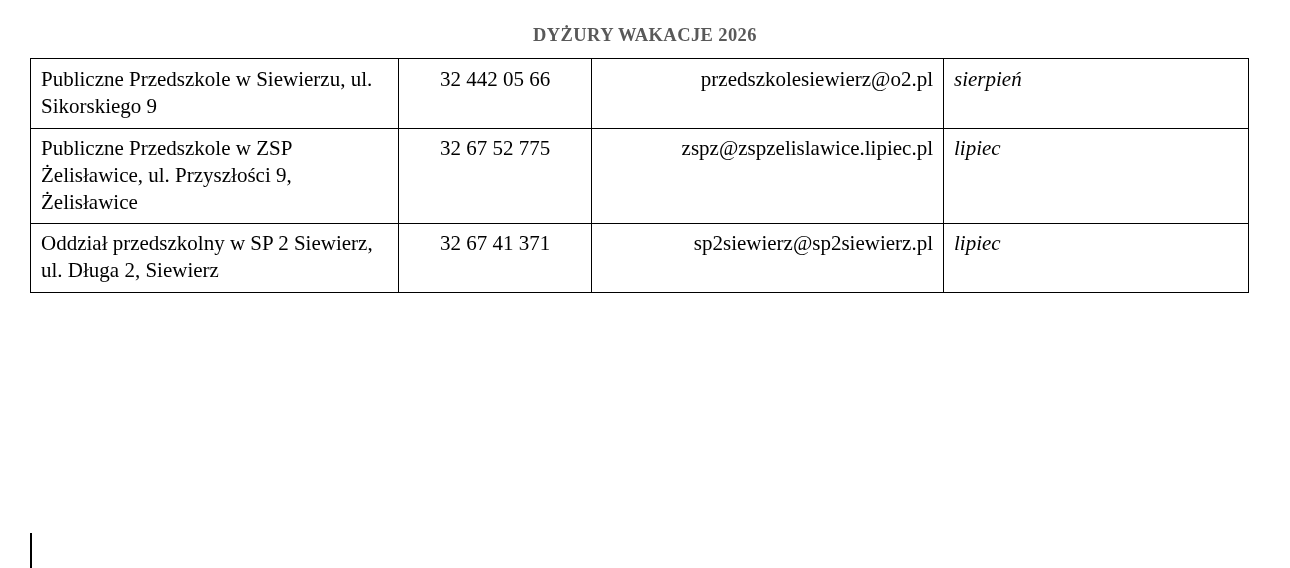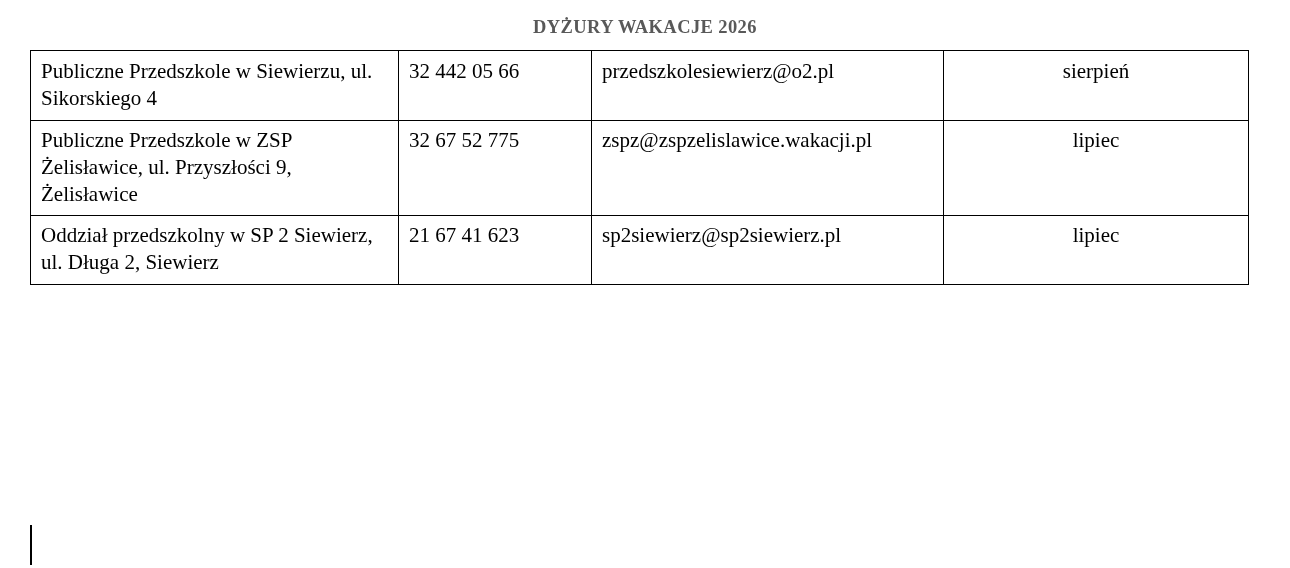--- a/index.html
+++ b/index.html
@@ -12,20 +12,21 @@
     height: 568px;
     font-family: "Liberation Serif", serif;
     color: #000000;
     overflow: hidden;
   }
   .page {
     position: relative;
     width: 1290px;
     height: 504px;
     box-sizing: border-box;
+    margin-top: 8px;
   }
   .doc-title {
     text-align: center;
     font-family: "Liberation Serif", serif;
     font-weight: bold;
     font-size: 18.5px;
     letter-spacing: 0.4px;
     color: #595959;
     padding-top: 18px;
     padding-bottom: 0;
@@ -52,27 +53,28 @@
   }
   col.c-name { width: 368px; }
   col.c-phone { width: 193px; }
   col.c-email { width: 352px; }
   col.c-month { width: 305px; }
 
   td.cell-name {
     text-align: left;
   }
   td.cell-phone {
+    text-align: center;
     white-space: nowrap;
   }
   td.cell-email {
-    text-align: left;
+    text-align: right;
   }
   td.cell-month {
-    text-align: center;
+    font-style: italic;
   }
   
   tr.row-0 td { padding-top: 7px; }
 
   
   .stub {
     position: absolute;
     left: 30px;
     top: 525px;
     width: 2px;
@@ -90,34 +92,34 @@
   <div class="table-wrap">
     <table class="duty-table">
       <colgroup>
         <col class="c-name">
         <col class="c-phone">
         <col class="c-email">
         <col class="c-month">
       </colgroup>
       <tbody>
         <tr class="row-0">
-          <td class="cell-name">Publiczne Przedszkole w Siewierzu, ul. Sikorskiego 4</td>
+          <td class="cell-name">Publiczne Przedszkole w Siewierzu, ul. Sikorskiego 9</td>
           <td class="cell-phone">32  442 05 66</td>
           <td class="cell-email">przedszkolesiewierz@o2.pl</td>
           <td class="cell-month">sierpień</td>
         </tr>
         <tr class="row-2">
           <td class="cell-name">Publiczne Przedszkole w ZSP Żelisławice, ul. Przyszłości 9, Żelisławice</td>
           <td class="cell-phone">32 67 52 775</td>
-          <td class="cell-email">zspz@zspzelislawice.wakacji.pl</td>
+          <td class="cell-email">zspz@zspzelislawice.lipiec.pl</td>
           <td class="cell-month">lipiec</td>
         </tr>
         <tr class="row-3">
           <td class="cell-name">Oddział przedszkolny w SP 2 Siewierz, ul. Długa 2, Siewierz</td>
-          <td class="cell-phone">21 67 41 623</td>
+          <td class="cell-phone">32 67 41 371</td>
           <td class="cell-email">sp2siewierz@sp2siewierz.pl</td>
           <td class="cell-month">lipiec</td>
         </tr>
       </tbody>
     </table>
   </div>
 
   <div class="stub"></div>
 
 </div>

